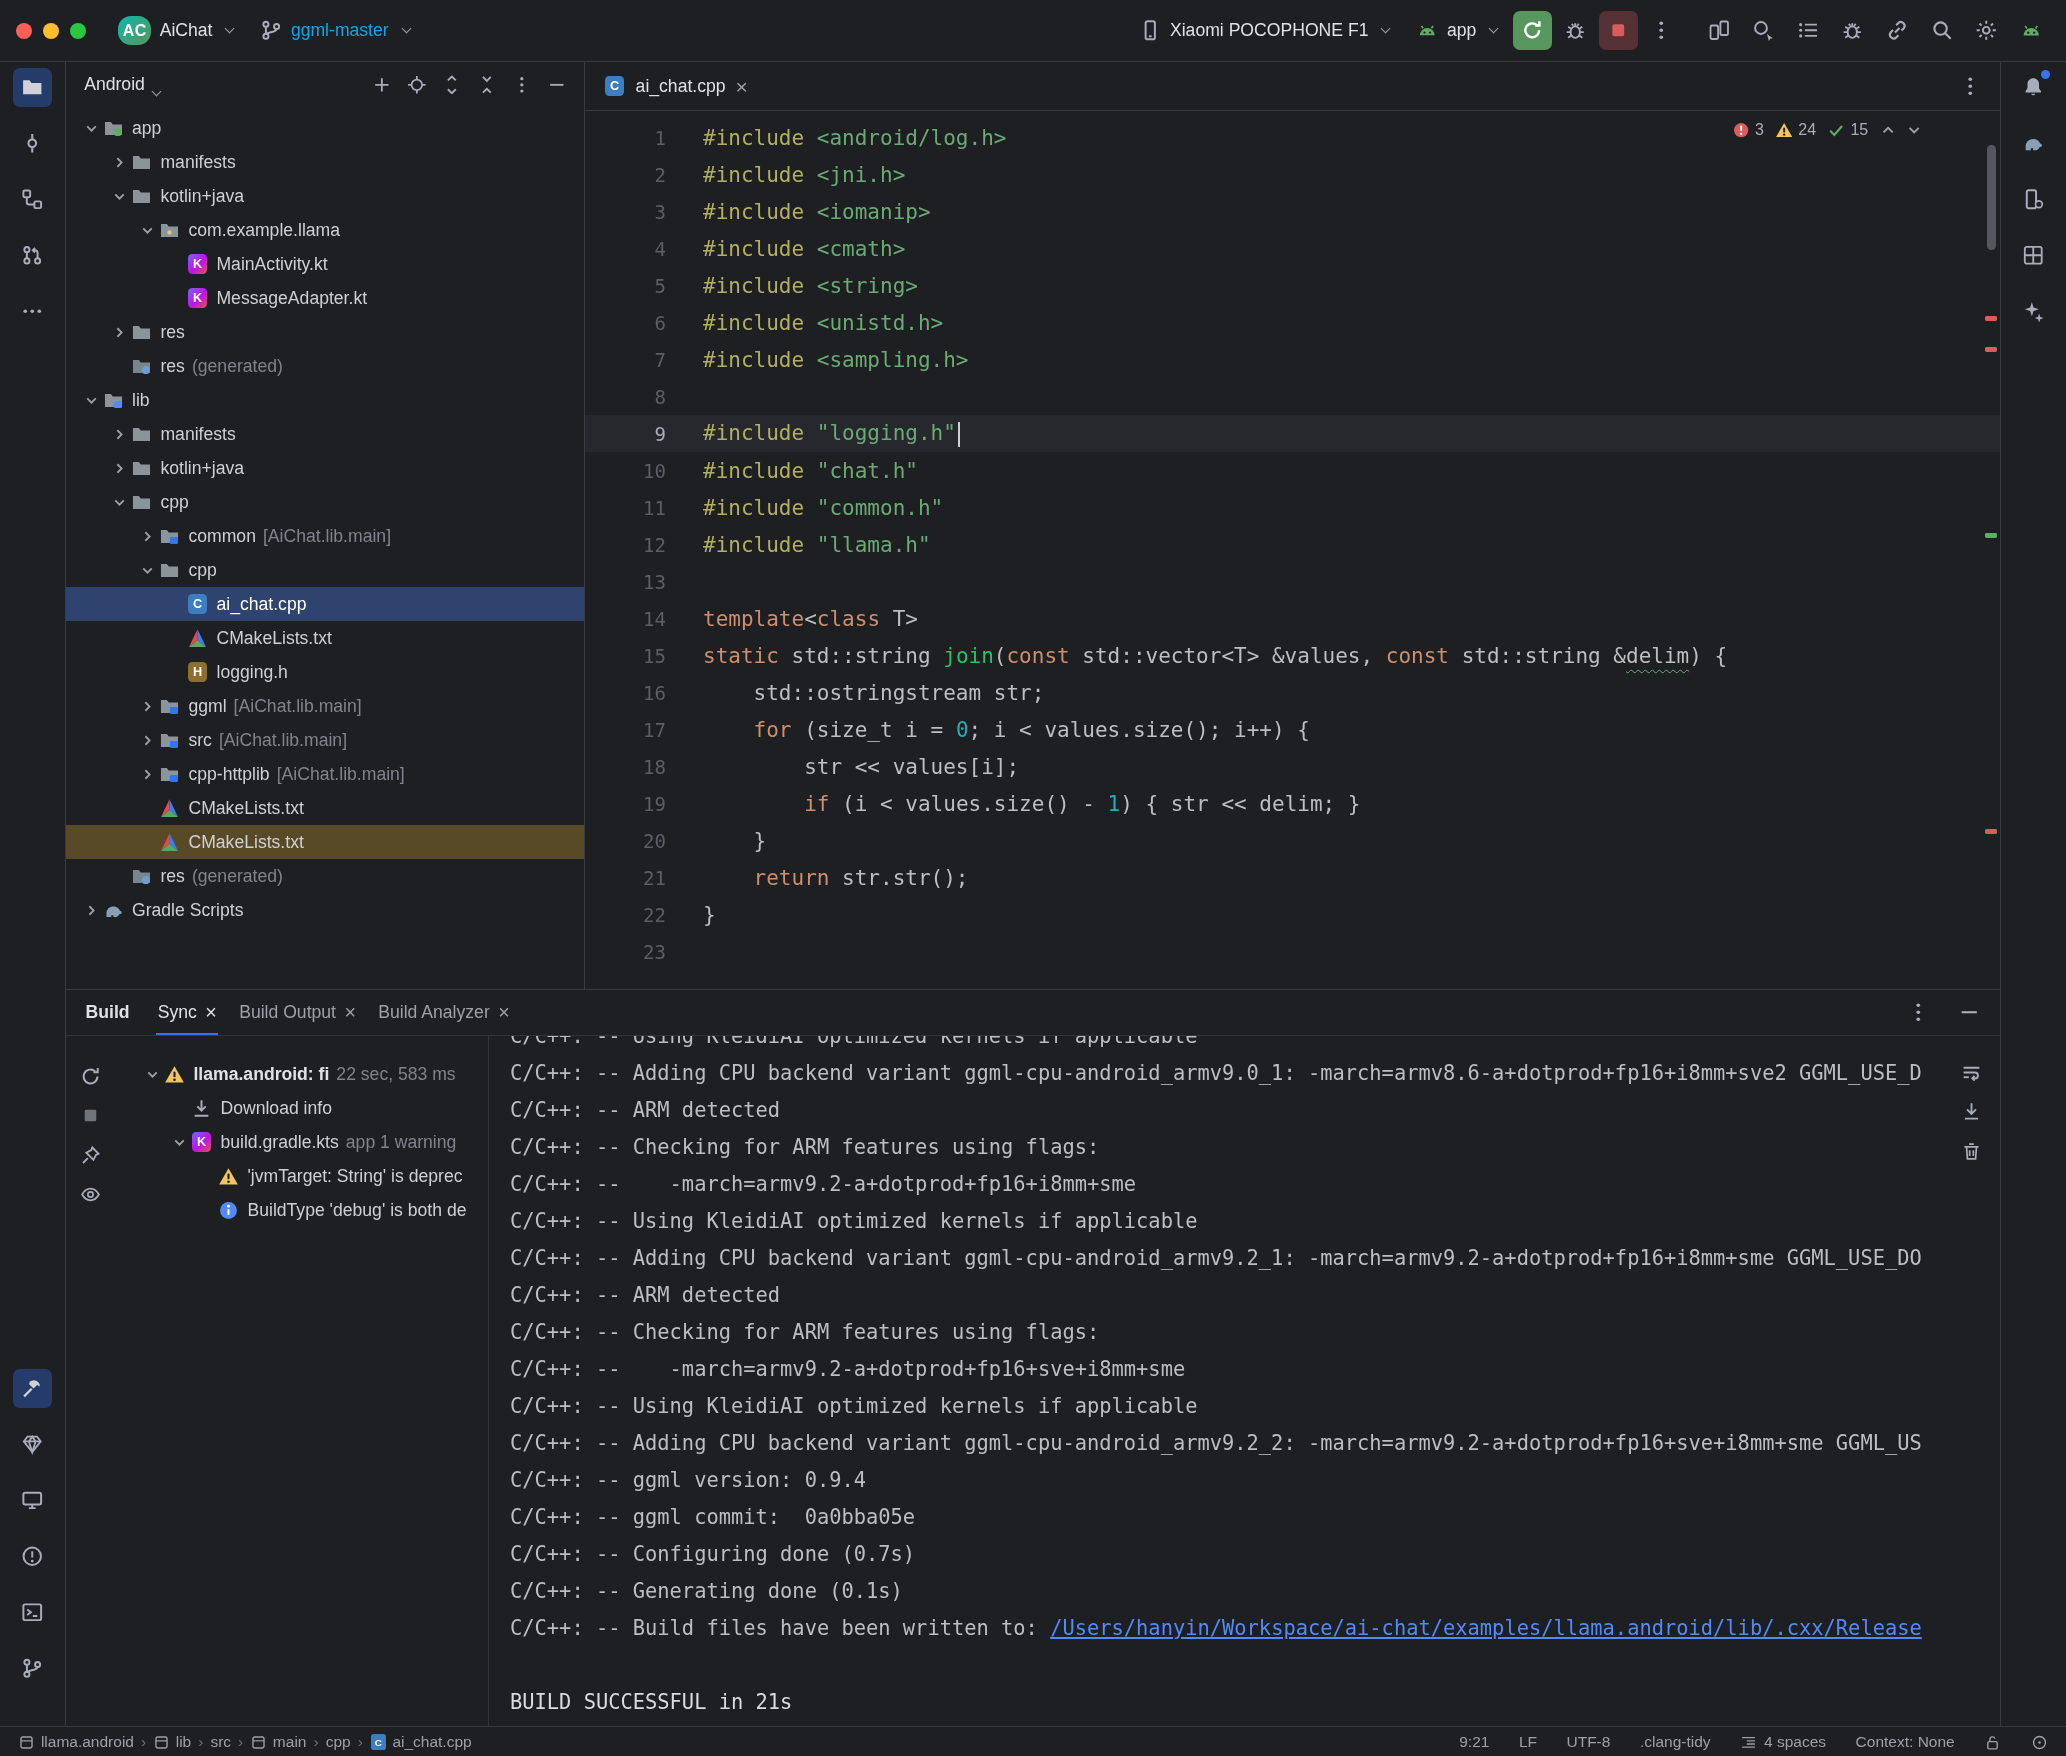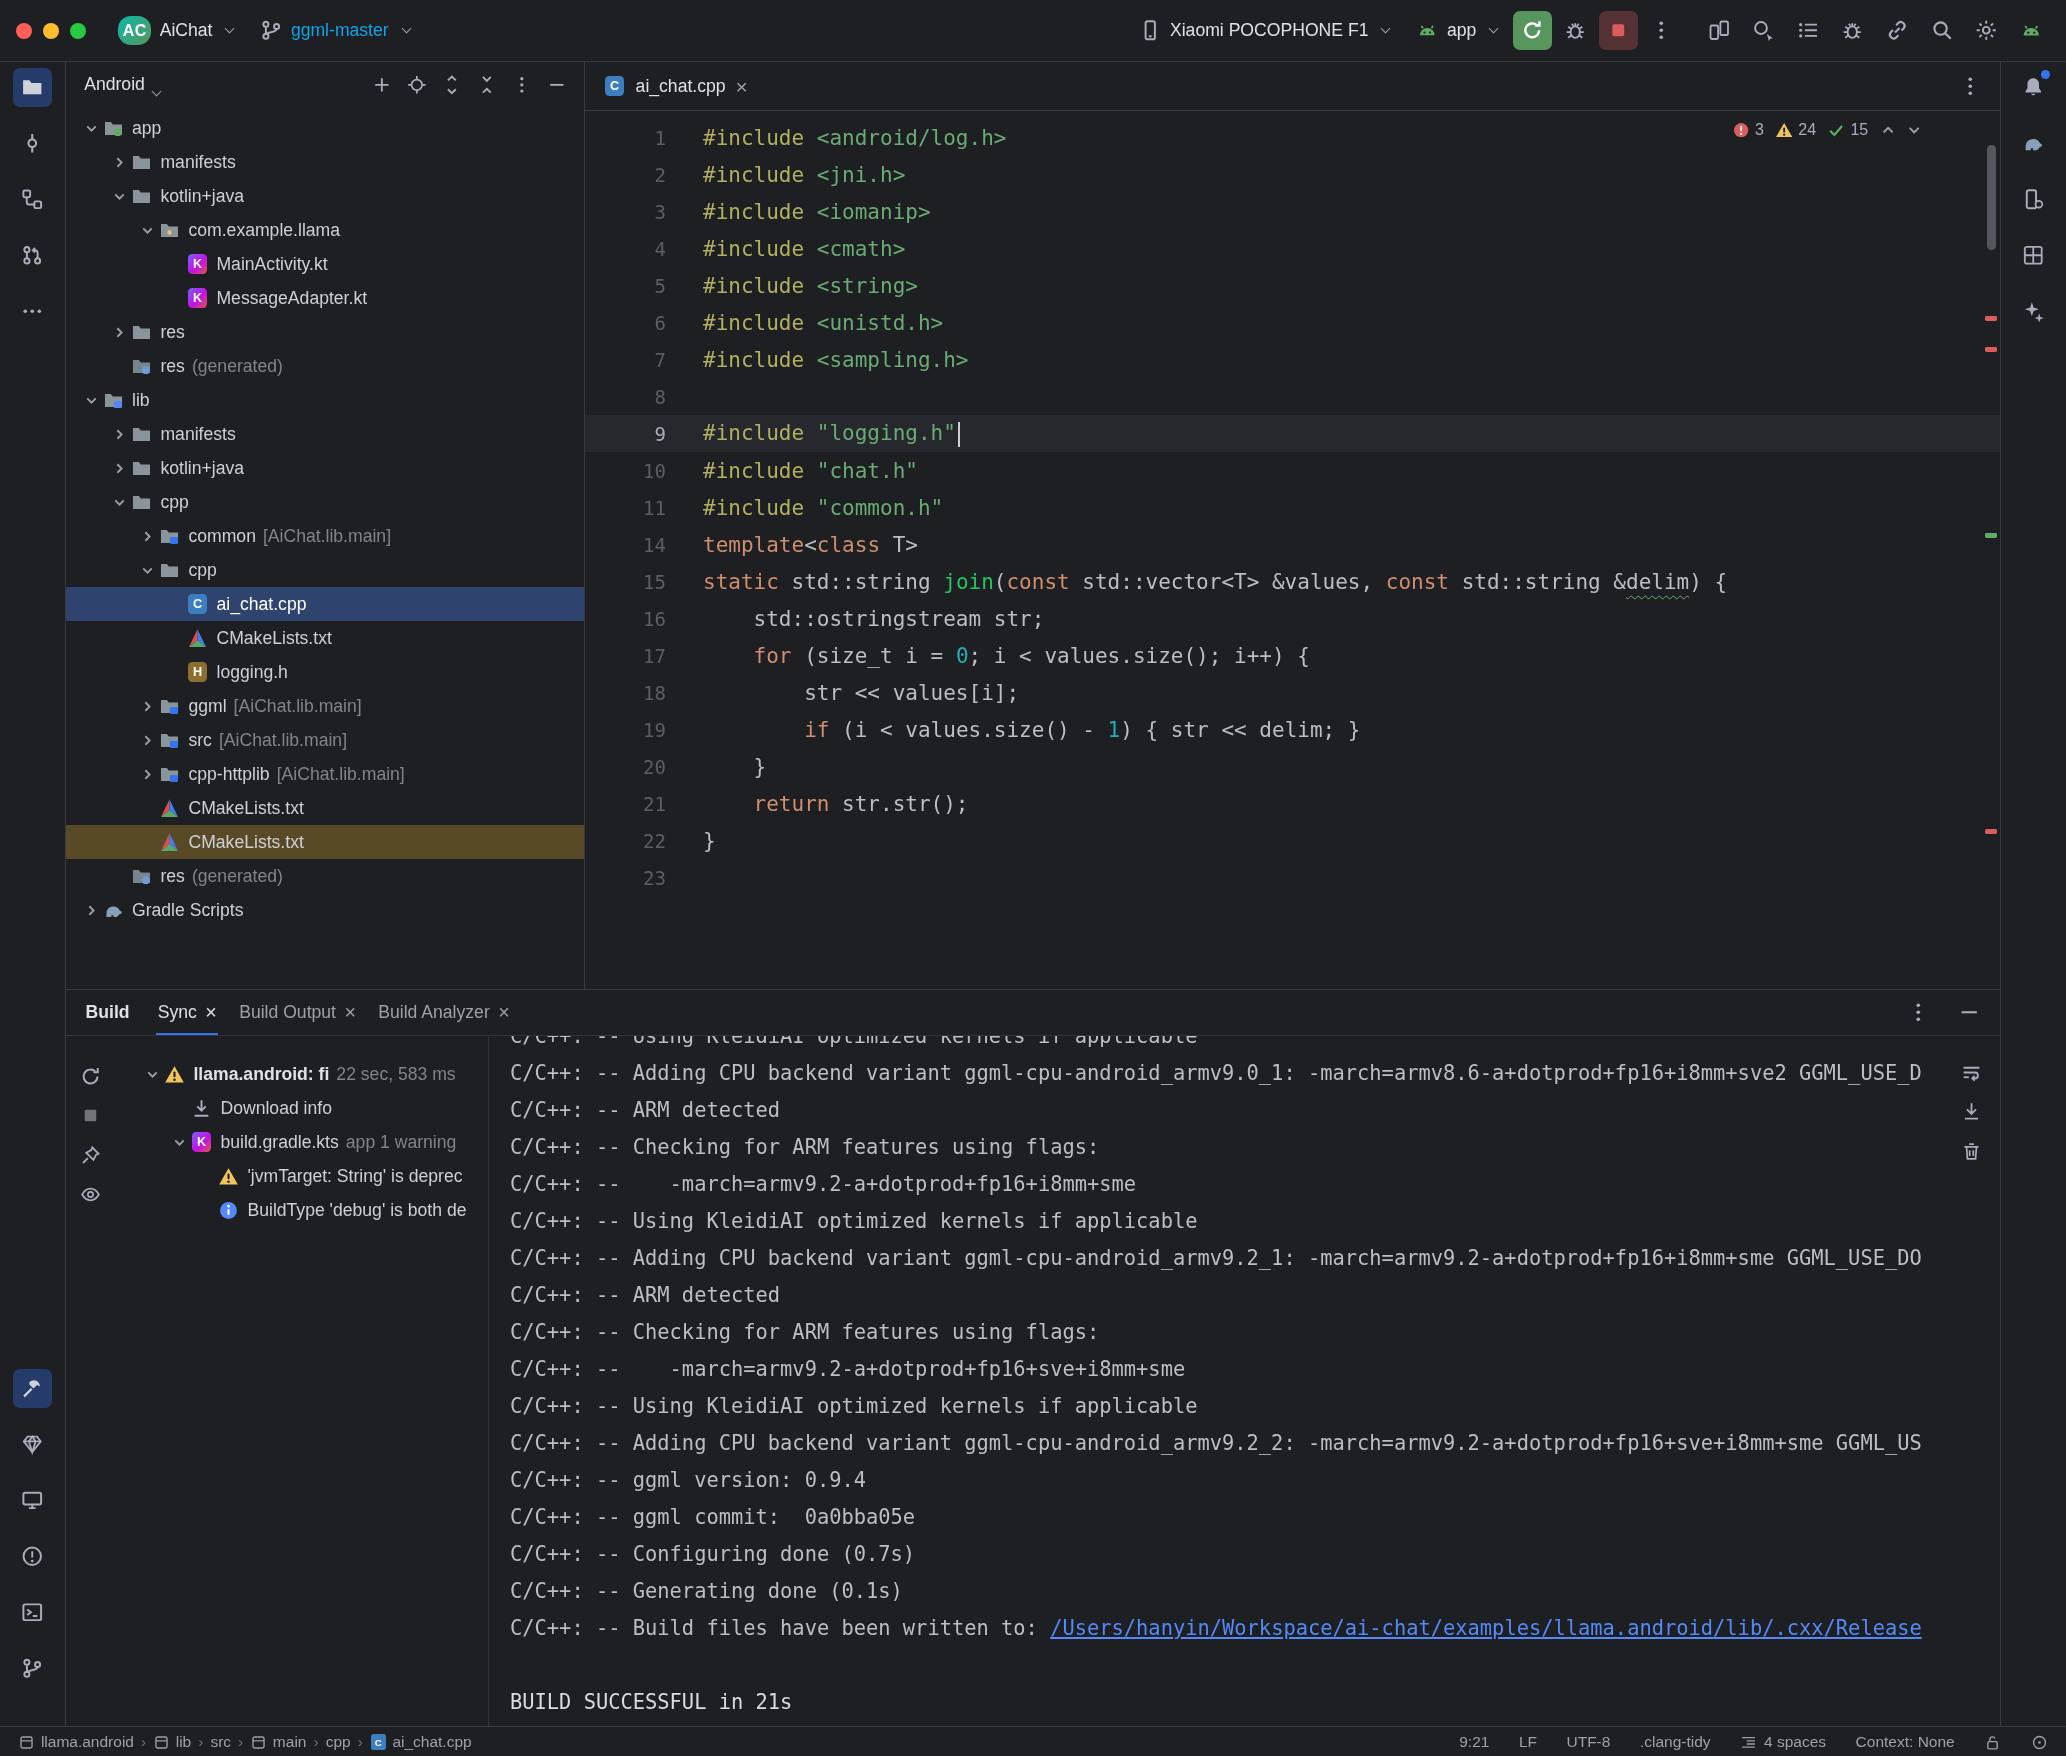--- a/index.html
+++ b/index.html
@@ -745,20 +745,22 @@
                 <div class="cline"><span class="lnum">2</span><span class="ltext"><span class="tk-d">#include </span><span class="tk-s">&lt;jni.h&gt;</span></span></div>
                 <div class="cline"><span class="lnum">3</span><span class="ltext"><span class="tk-d">#include </span><span class="tk-s">&lt;iomanip&gt;</span></span></div>
                 <div class="cline"><span class="lnum">4</span><span class="ltext"><span class="tk-d">#include </span><span class="tk-s">&lt;cmath&gt;</span></span></div>
                 <div class="cline"><span class="lnum">5</span><span class="ltext"><span class="tk-d">#include </span><span class="tk-s">&lt;string&gt;</span></span></div>
                 <div class="cline"><span class="lnum">6</span><span class="ltext"><span class="tk-d">#include </span><span class="tk-s">&lt;unistd.h&gt;</span></span></div>
                 <div class="cline"><span class="lnum">7</span><span class="ltext"><span class="tk-d">#include </span><span class="tk-s">&lt;sampling.h&gt;</span></span></div>
                 <div class="cline"><span class="lnum">8</span><span class="ltext"></span></div>
                 <div class="cline cur"><span class="lnum">9</span><span class="ltext"><span class="tk-d">#include </span><span class="tk-s">"logging.h"</span><span class="caret-i"></span></span></div>
                 <div class="cline"><span class="lnum">10</span><span class="ltext"><span class="tk-d">#include </span><span class="tk-s">"chat.h"</span></span></div>
                 <div class="cline"><span class="lnum">11</span><span class="ltext"><span class="tk-d">#include </span><span class="tk-s">"common.h"</span></span></div>
+                <div class="cline"><span class="lnum">12</span><span class="ltext"><span class="tk-d">#include </span><span class="tk-s">"llama.h"</span></span></div>
+                <div class="cline"><span class="lnum">13</span><span class="ltext"></span></div>
                 <div class="cline"><span class="lnum">14</span><span class="ltext"><span class="tk-k">template</span><span class="tk-t">&lt;</span><span class="tk-k">class</span><span class="tk-t"> T&gt;</span></span></div>
                 <div class="cline"><span class="lnum">15</span><span class="ltext"><span class="tk-k">static</span><span class="tk-t"> std::string </span><span class="tk-f">join</span><span class="tk-t">(</span><span class="tk-k">const</span><span class="tk-t"> std::vector&lt;T&gt; &amp;values, </span><span class="tk-k">const</span><span class="tk-t"> std::string &amp;</span><span class="tk-w">delim</span><span class="tk-t">) {</span></span></div>
                 <div class="cline"><span class="lnum">16</span><span class="ltext"><span class="tk-t">    std::ostringstream str;</span></span></div>
                 <div class="cline"><span class="lnum">17</span><span class="ltext"><span class="tk-t">    </span><span class="tk-k">for</span><span class="tk-t"> (size_t i = </span><span class="tk-num">0</span><span class="tk-t">; i &lt; values.size(); i++) {</span></span></div>
                 <div class="cline"><span class="lnum">18</span><span class="ltext"><span class="tk-t">        str &lt;&lt; values[i];</span></span></div>
                 <div class="cline"><span class="lnum">19</span><span class="ltext"><span class="tk-t">        </span><span class="tk-k">if</span><span class="tk-t"> (i &lt; values.size() - </span><span class="tk-num">1</span><span class="tk-t">) { str &lt;&lt; delim; }</span></span></div>
                 <div class="cline"><span class="lnum">20</span><span class="ltext"><span class="tk-t">    }</span></span></div>
                 <div class="cline"><span class="lnum">21</span><span class="ltext"><span class="tk-t">    </span><span class="tk-k">return</span><span class="tk-t"> str.str();</span></span></div>
                 <div class="cline"><span class="lnum">22</span><span class="ltext"><span class="tk-t">}</span></span></div>
                 <div class="cline"><span class="lnum">23</span><span class="ltext"></span></div>

